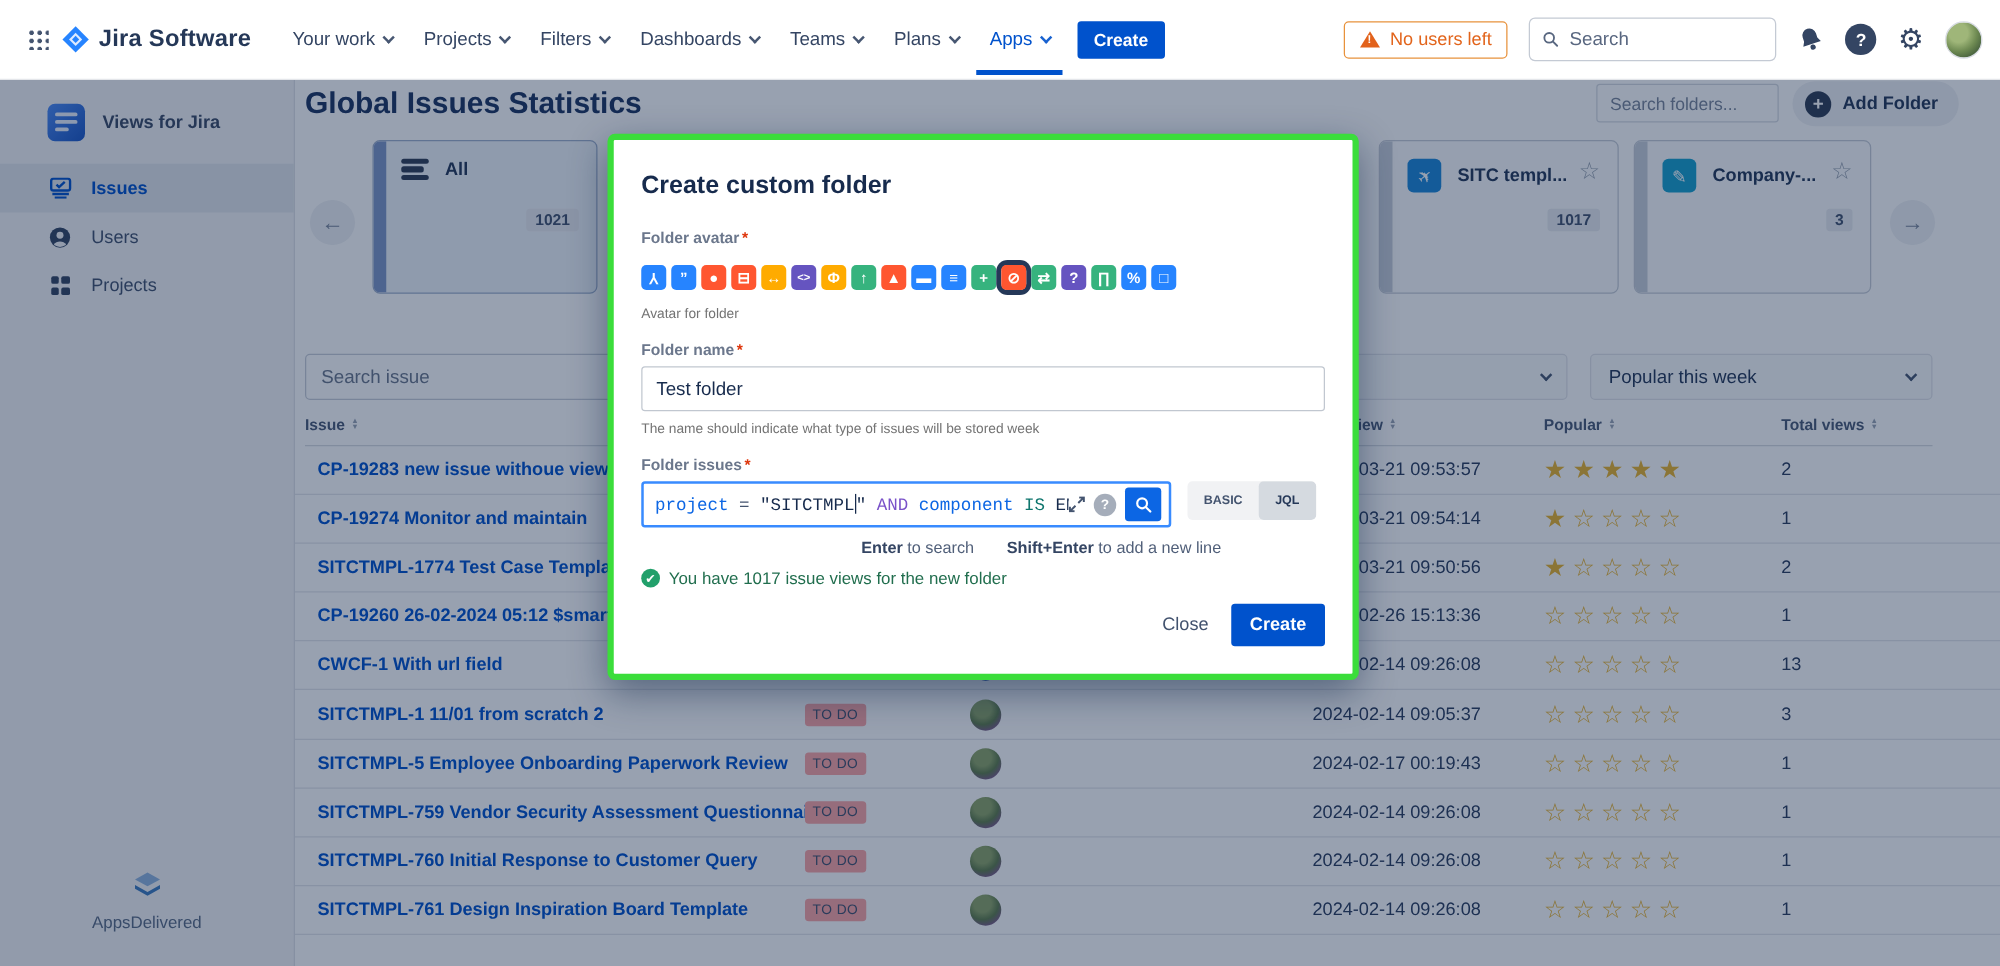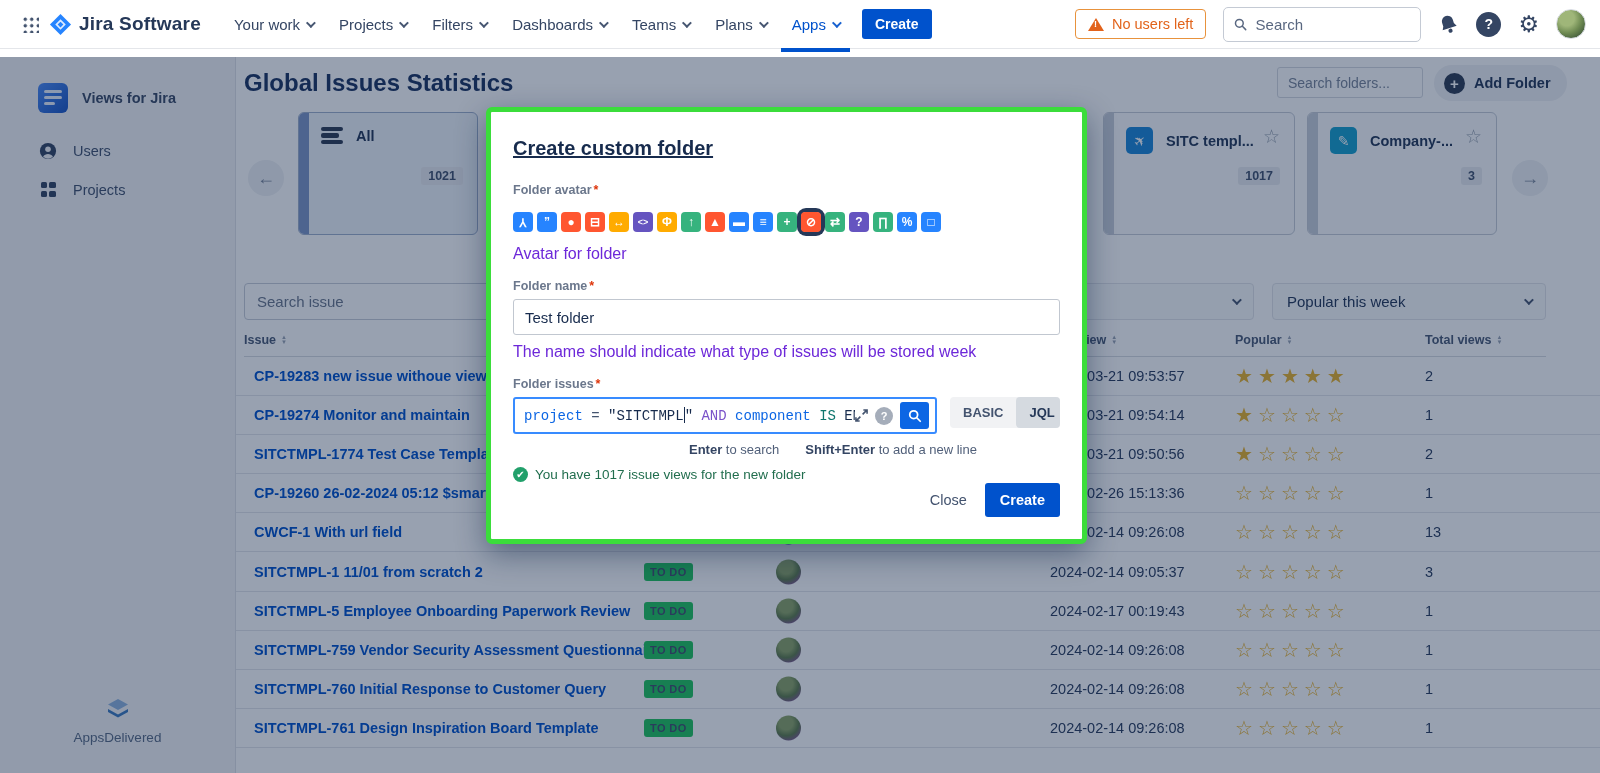--- a/index.html
+++ b/index.html
@@ -1,21 +1,21 @@
 <!DOCTYPE html>
 <html><head>
 <meta charset="utf-8">
 <style>
   * { margin:0; padding:0; box-sizing:border-box; }
   html,body { background:#fff; }
   .stage { position:relative; width:1600px; height:773px; overflow:hidden;
            font-family:"Liberation Sans", sans-serif; background:#fff; color:#172B4D; }
 
   
-  .topbar { position:absolute; top:0; left:0; right:0; height:49px; background:#fff;
+  .topbar { position:absolute; top:0; left:0; right:0; height:64px; background:#fff;
             border-bottom:1px solid #E4E6EA; display:flex; align-items:center; padding:0 14px; z-index:70; }
   .grid9 { width:17px; height:17px; margin:0 10px 0 8px; flex:none; cursor:pointer;
            background-image:radial-gradient(#44546F 1.7px, transparent 2px); background-size:6.5px 6.5px; }
   .brand { display:flex; align-items:center; gap:7px; margin-right:22px; flex:none; }
   .brand-name { font-size:19px; font-weight:bold; color:#253858; letter-spacing:.2px; }
   .nav { display:flex; align-items:center; height:56px; gap:4px; }
   .nav-item { display:flex; align-items:center; gap:6px; height:56px; padding:0 11px; font-size:15px;
               color:#344563; font-weight:500; border-bottom:4px solid transparent; border-top:4px solid transparent; cursor:pointer; }
   .nav-item.active { color:#0052CC; border-bottom-color:#0052CC; }
   .chev { width:7px; height:7px; border-right:2px solid currentColor; border-bottom:2px solid currentColor;
@@ -105,63 +105,63 @@
   .th { position:absolute; display:flex; align-items:center; cursor:pointer; }
   .sort { display:inline-flex; flex-direction:column; margin-left:5px; color:#9AA4B4; }
   .sort::before { content:"▲"; font-size:6px; line-height:5px; }
   .sort::after  { content:"▼"; font-size:6px; line-height:5px; }
   .tdivider { position:absolute; top:299px; left:8px; right:54px; height:1px; background:#D8DBE1; }
 
   .tbody { position:absolute; top:300px; left:0; right:0; }
   .trow { position:relative; height:39.1px; border-bottom:1px solid #E4E6EB; }
   .trow .issue { position:absolute; left:18px; top:50%; transform:translateY(-50%); font-size:14.5px; font-weight:600;
                  color:#0052CC; text-decoration:none; cursor:pointer; white-space:nowrap; }
-  .trow .badge { position:absolute; left:408px; top:50%; transform:translateY(-50%); background:#22c55e; color:#42526E;
-                 font-size:11px; font-weight:bold; letter-spacing:.4px; border-radius:3px; padding:3px 6px; }
+  .trow .badge { position:absolute; left:408px; top:50%; transform:translateY(-50%); background:#fca5a5; color:#42526E;
+                 font-size:11px; font-weight:normal; letter-spacing:.4px; border-radius:3px; padding:3px 6px; }
   .trow .rav { position:absolute; left:540px; top:50%; transform:translateY(-50%); width:25px; height:25px; border-radius:50%; }
   .rav.photo { background:radial-gradient(circle at 40% 30%, #8CA468 0 30%, #5F7C4B 55%, #7A5E84 78%, #40552F); }
   .rav.blue  { background:#1C4DA8; }
   .trow .date { position:absolute; left:814px; top:50%; transform:translateY(-50%); font-size:14.5px; color:#2B3D5E; }
   .trow .stars { position:absolute; left:999px; top:50%; transform:translateY(-50%); font-size:20px; letter-spacing:5px; }
   .stars .sf { color:#E9B32E; } .stars .so { color:#E9B32E; }
   .trow .total { position:absolute; left:1189px; top:50%; transform:translateY(-50%); font-size:14.5px; color:#2B3D5E; }
 
   
   .dim { position:absolute; inset:0; background:rgba(9,30,66,0.42); z-index:40; }
 
   
   .modal { position:absolute; left:486px; top:107px; width:601px; height:437px; z-index:50;
            background:#fff; border:5px solid #3BDD3B; border-radius:6px;
            box-shadow:0 10px 30px rgba(9,30,66,.45); padding:21px 22px 0 22px; }
-  .modal-title { font-size:20px; font-weight:600; color:#172B4D; margin-top:4px;text-decoration:underline; }
+  .modal-title { font-size:20px; font-weight:600; color:#172B4D; margin-top:4px; }
   .f-label { font-size:12.5px; color:#6B778C; margin-top:23px; font-weight:600; }
   .f-label .req { color:#DE350B; margin-left:2px; }
   .avatar-row { display:flex; align-items:center; gap:4px; margin-top:11px; height:28px; }
   .tile-wrap { width:20px; height:20px; border-radius:4px; cursor:pointer; flex:none; }
   .tile-wrap.sel { box-shadow:0 0 0 4px #253858; border-radius:5px; }
   .tile { width:20px; height:20px; border-radius:4px; color:#fff; font-size:12px; font-weight:bold;
           display:flex; align-items:center; justify-content:center; overflow:hidden; }
-  .f-help { font-size:16px; color:#6d28d9; margin-top:9px; }
+  .f-help { font-size:11px; color:#737373; margin-top:9px; }
   .name-input { width:100%; height:36px; border:1px solid #C1C7D0; border-radius:3px; margin-top:6px;
                 font-size:15px; color:#172B4D; padding:0 11px; outline:none; font-family:"Liberation Sans", sans-serif; }
   .jql-line { display:flex; align-items:flex-start; gap:13px; margin-top:6px; }
   .jql-box { width:424px; height:37px; border:2px solid #388BFF; border-radius:3px; display:flex; align-items:center;
              padding:0 6px 0 9px; }
   .jql-text { font-family:"Liberation Mono", monospace; font-size:14px; white-space:pre; flex:1; overflow:hidden; }
   .tk-field { color:#0C66E4; } .tk-op { color:#44546F; } .tk-str { color:#172B4D; }
   .tk-kw { color:#7A52C9; } .tk-op2 { color:#0f766e; } .tk-plain { color:#44546F; } .tk-plain2 { color:#172B4D; }
   .tk-cursor { display:inline-block; width:0; border-left:1.5px solid #172B4D; height:16px; vertical-align:-3px; }
   .jql-icons { display:flex; align-items:center; gap:7px; flex:none; }
   .expand-ic { color:#44546F; }
   .q-circ { width:18px; height:18px; border-radius:50%; background:#A5ADBA; color:#fff; font-size:11px; font-weight:bold;
             display:flex; align-items:center; justify-content:center; cursor:pointer; }
   .jql-search-btn { width:29px; height:27px; background:#0C66E4; border:none; border-radius:3px; cursor:pointer;
                     display:flex; align-items:center; justify-content:center; }
   .mode-toggle { display:flex; background:#F1F2F4; border-radius:4px; height:31px; overflow:hidden; }
-  .mode { padding:0 13px; display:flex; align-items:center; font-size:13px; font-weight:600; color:#44546F; cursor:pointer; }
+  .mode { padding:0 13px; display:flex; align-items:center; font-size:10px; font-weight:600; color:#44546F; cursor:pointer; }
   .mode.sel { background:#D5DAE0; border-radius:4px; color:#253858; }
   .hint-line { margin-top:8px; font-size:13px; color:#505F79; padding-left:176px; white-space:nowrap; }
   .hint-line b { color:#344563; }
   .hint-gap { display:inline-block; width:26px; }
   .success-line { margin-top:10px; font-size:13.5px; color:#216E4E; display:flex; align-items:center; gap:7px; }
   .ok-circ { width:15px; height:15px; border-radius:50%; background:#22A06B; color:#fff; font-size:10px;
              display:flex; align-items:center; justify-content:center; flex:none; }
   .modal-footer { position:absolute; right:22px; bottom:22px; display:flex; align-items:center; gap:18px; }
   .close-btn { background:none; border:none; font-size:14.5px; color:#42526E; cursor:pointer;
                font-family:"Liberation Sans", sans-serif; }
@@ -241,20 +241,31 @@
   <div class="app-body">
 
     <div class="sidebar">
       <div class="side-head">
         <span class="side-logo">
             <i></i>
             <i></i>
             <i></i>
           </span>
         <span class="side-title">Views for Jira</span>
+      </div>
+      <div class="side-item selected">
+        <span class="side-ic">
+          <svg width="19" height="17" viewBox="0 0 20 18">
+            <rect x="2" y="1" width="16" height="10" rx="2" fill="none" stroke="#0052CC" stroke-width="2"></rect>
+            <path d="M6.5 6 l2.2 2.2 L13.5 3.8" fill="none" stroke="#0052CC" stroke-width="2"></path>
+            <line x1="3" y1="14" x2="17" y2="14" stroke="#0052CC" stroke-width="2"></line>
+            <line x1="5" y1="17" x2="15" y2="17" stroke="#0052CC" stroke-width="2"></line>
+          </svg>
+        </span>
+        <span>Issues</span>
       </div>
       <div class="side-item">
         <span class="side-ic">
           <svg width="18" height="18" viewBox="0 0 20 20">
             <circle cx="10" cy="10" r="9" fill="#344563"></circle>
             <circle cx="10" cy="8" r="3.1" fill="#F4F5F7"></circle>
             <path d="M4.5 16.5 a6.5 6.5 0 0 1 11 0 a9 9 0 0 1 -11 0z" fill="#F4F5F7"></path>
           </svg>
         </span>
         <span>Users</span>

